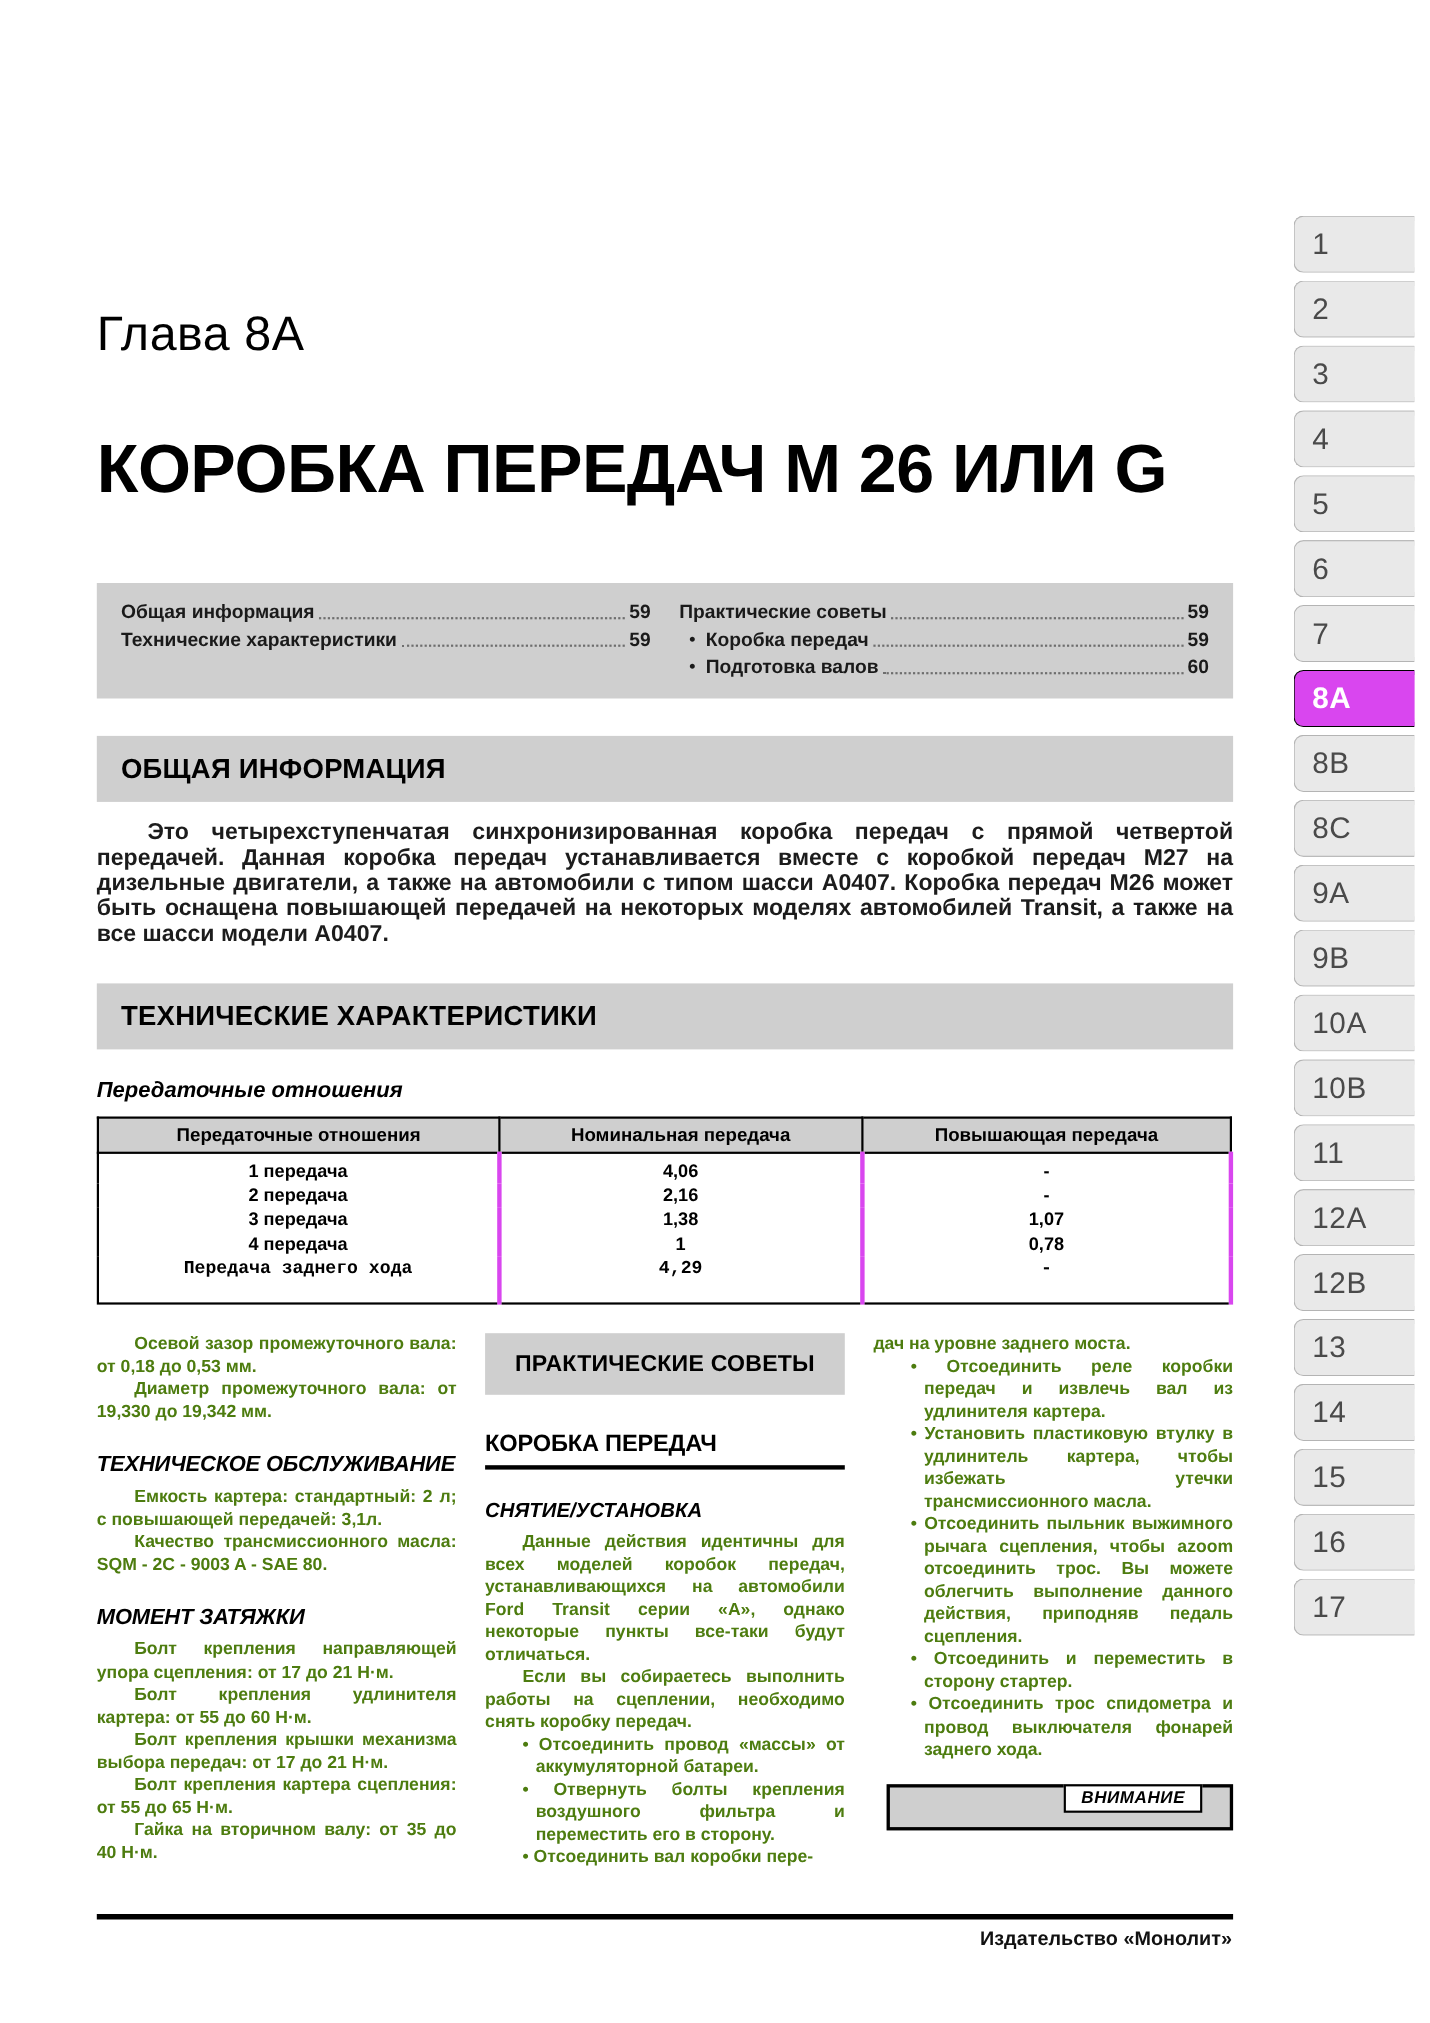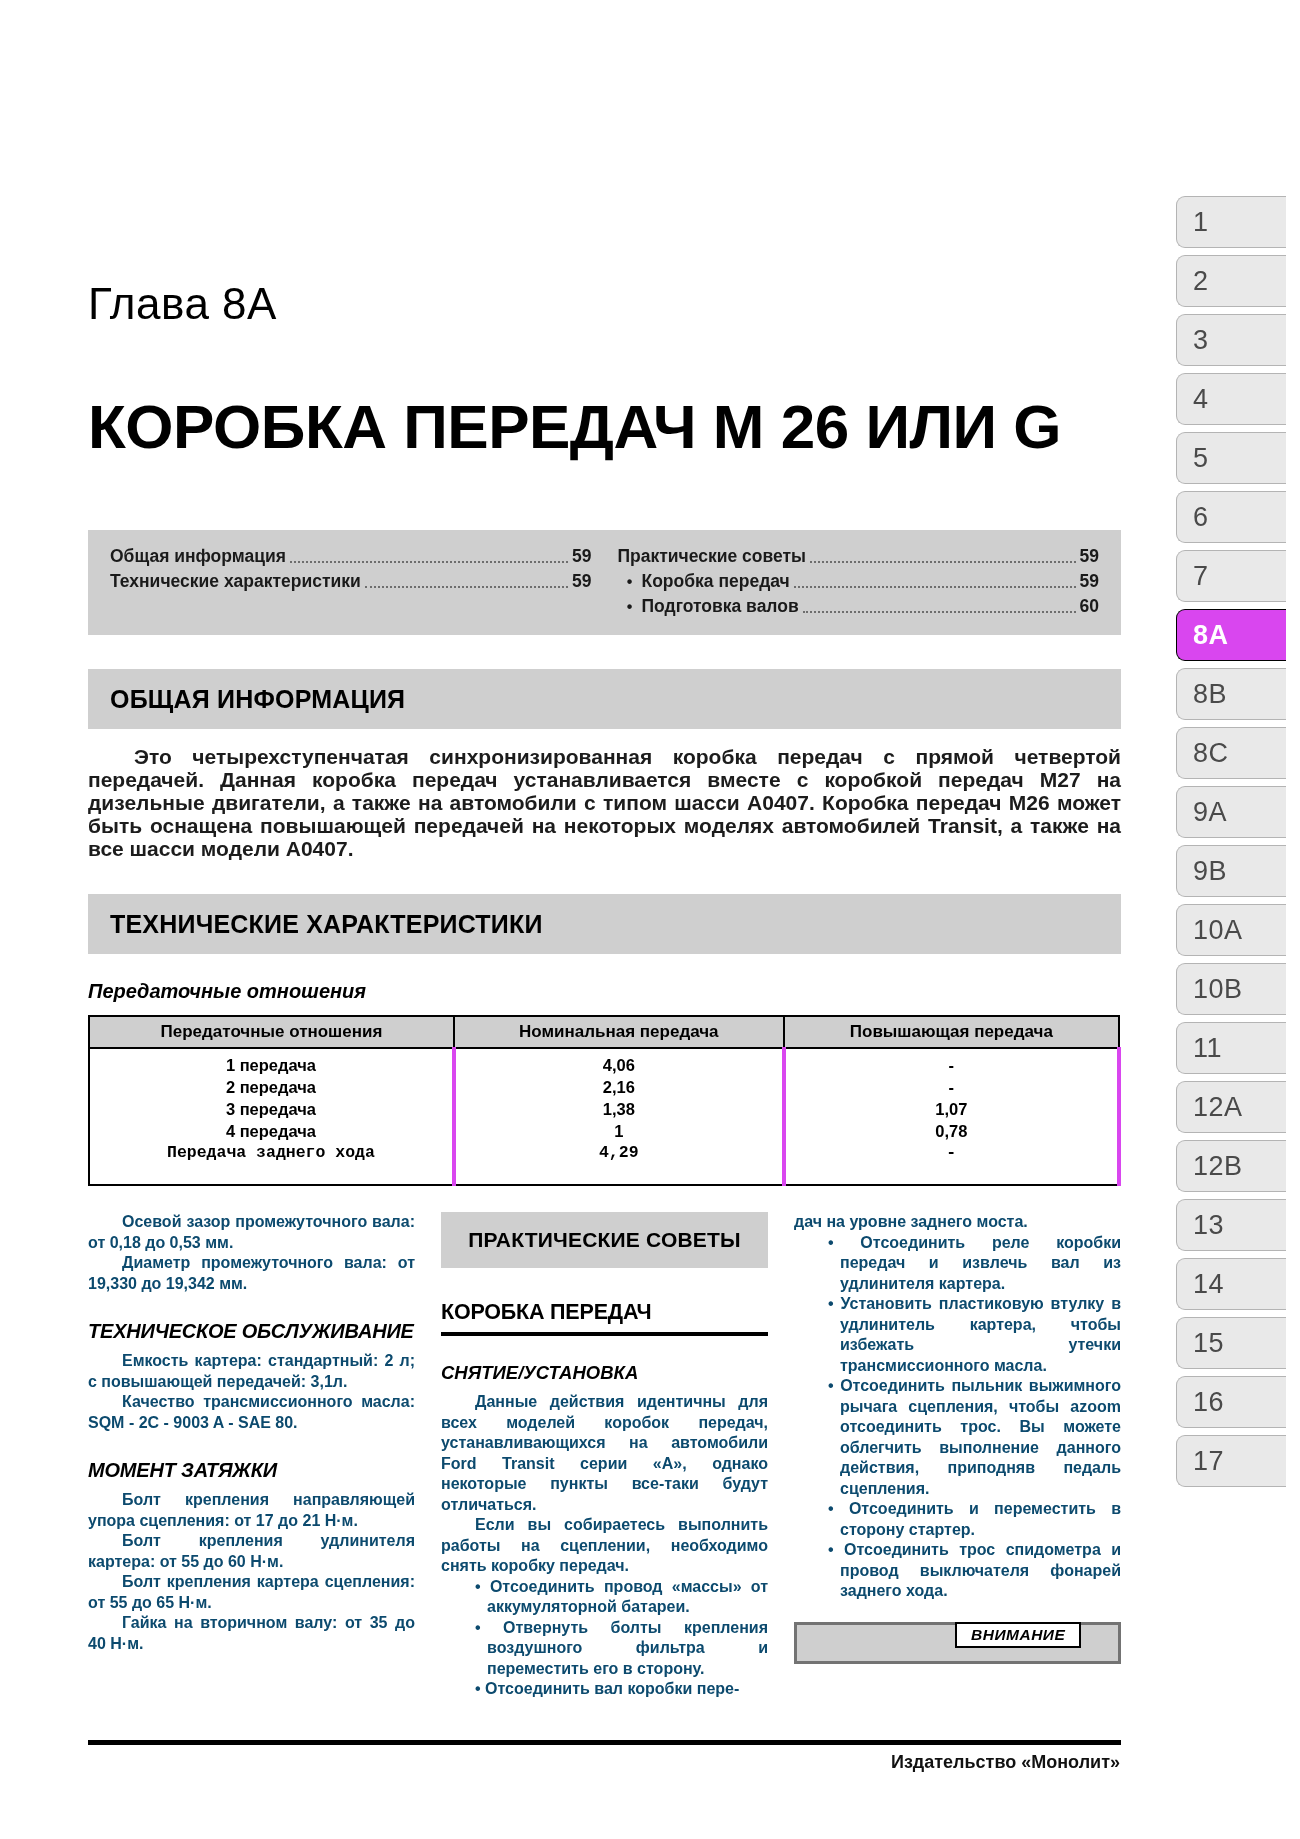--- a/index.html
+++ b/index.html
@@ -164,21 +164,21 @@
     display: flex;
     width: 1033px;
     gap: 26px;
   }
   .col { width: 327px; }
   .col p, .col .bullet-p {
     font-size: 16px;
     line-height: 20.5px;
     text-align: justify;
     font-weight: 600;
-    color: #0c4a6e;
+    color: #4d7c0f;
     margin: 0;
   }
   .col p.ind { text-indent: 34px; }
   .col .bullet-p {
     text-indent: -12px;
     padding-left: 46px;
   }
   .col .bullet-p::before {
     content: "• ";
   }
@@ -208,24 +208,25 @@
   }
   .sub-it {
     font-size: 18.5px;
     font-weight: 700;
     font-style: italic;
     margin: 26px 0 8px 0;
   }
   
   .warn {
     margin-top: 20px;
-    border: 3px solid #737373;
+    border: 3px solid #000000;
     background: #cfcfcf;
     padding: 0 0 10px 0;
     position: relative;
+    margin-left: 12px;
   }
   .warn-title {
     display: inline-block;
     background: #fff;
     border: 2.5px solid #000;
     font-size: 15.5px;
     font-weight: 700;
     font-style: italic;
     padding: 2px 14px;
     position: relative;
@@ -417,20 +418,21 @@
 
       <div class="col">
         <p class="ind">Осевой зазор промежуточного вала: от 0,18 до 0,53 мм.</p>
         <p class="ind">Диаметр промежуточного вала: от 19,330 до 19,342 мм.</p>
         <h3>ТЕХНИЧЕСКОЕ ОБСЛУЖИВАНИЕ</h3>
         <p class="ind">Емкость картера: стандартный: 2 л; с повышающей передачей: 3,1л.</p>
         <p class="ind">Качество трансмиссионного масла: SQM - 2C - 9003 A - SAE 80.</p>
         <h3>МОМЕНТ ЗАТЯЖКИ</h3>
         <p class="ind">Болт крепления направляющей упора сцепления: от 17 до 21 Н·м.</p>
         <p class="ind">Болт крепления удлинителя картера: от 55 до 60 Н·м.</p>
+        <p class="ind">Болт крепления крышки механизма выбора передач: от 17 до 21 Н·м.</p>
         <p class="ind">Болт крепления картера сцепления: от 55 до 65 Н·м.</p>
         <p class="ind">Гайка на вторичном валу: от 35 до 40 Н·м.</p>
       </div>
 
       <div class="col">
         <div class="mini-bar">ПРАКТИЧЕСКИЕ СОВЕТЫ</div>
         <div class="rule-head">КОРОБКА ПЕРЕДАЧ</div>
         <div class="sub-it">СНЯТИЕ/УСТАНОВКА</div>
         <p class="ind">Данные действия идентичны для всех моделей коробок передач, устанавливающихся на автомобили Ford Transit серии «А», однако некоторые пункты все-таки будут отличаться.</p>
         <p class="ind">Если вы собираетесь выполнить работы на сцеплении, необходимо снять коробку передач.</p>

